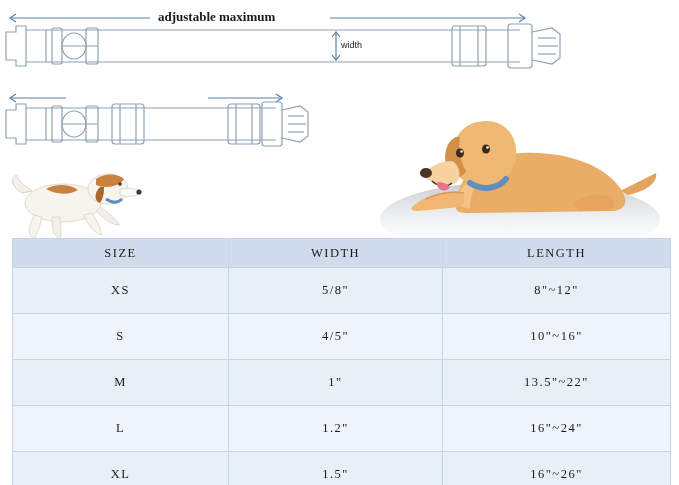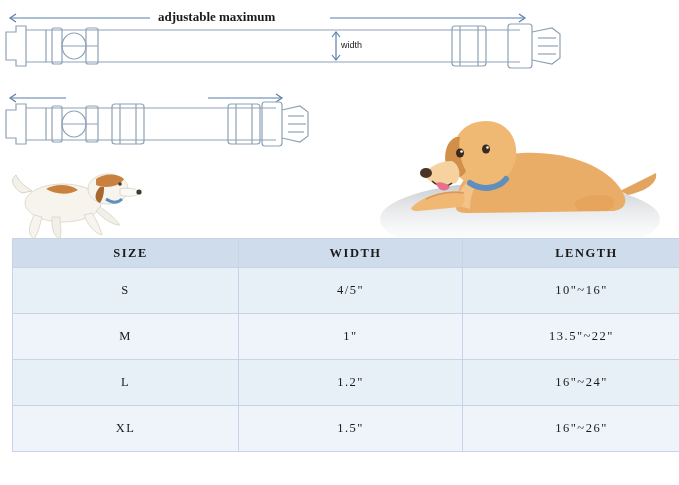--- a/index.html
+++ b/index.html
@@ -46,23 +46,22 @@
     text-align:center;
     vertical-align:middle;
     font-family:"Liberation Serif", serif;
     font-size:12.5px;
     color:#1a1a1a;
     letter-spacing:1.5px;
     padding:0;
   }
   .size-table thead th{
     background:#cfdcec;
-    font-weight:bold;
+    font-weight:normal;
     height:28px;
-    padding-left:10px;
   }
   .size-table tbody tr td{background:#e7eff7;}
   .size-table tbody tr:nth-child(even) td{background:#eef4fa;}
   .col-size{width:215px;}
   .col-width{width:213px;}
   .col-length{width:227px;margin-top:40px;}
 
   
   .art{position:absolute;}
   #art-running-dog{left:8px;top:155px;width:150px;height:85px;}
@@ -210,20 +209,25 @@
   <table class="size-table">
     <thead>
       <tr>
         <th class="col-size">SIZE</th>
         <th class="col-width">WIDTH</th>
         <th class="col-length">LENGTH</th>
       </tr>
     </thead>
     <tbody>
       <tr>
+        <td>XS</td>
+        <td>5/8"</td>
+        <td>8"~12"</td>
+      </tr>
+      <tr>
         <td>S</td>
         <td>4/5"</td>
         <td>10"~16"</td>
       </tr>
       <tr>
         <td>M</td>
         <td>1"</td>
         <td>13.5"~22"</td>
       </tr>
       <tr>

